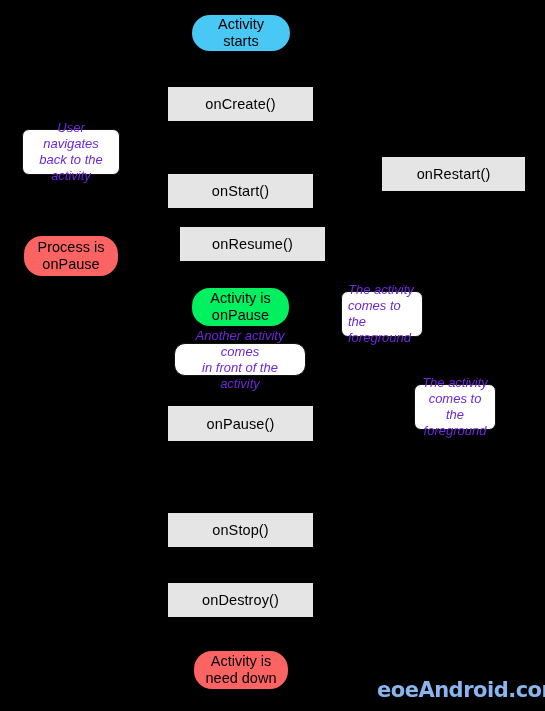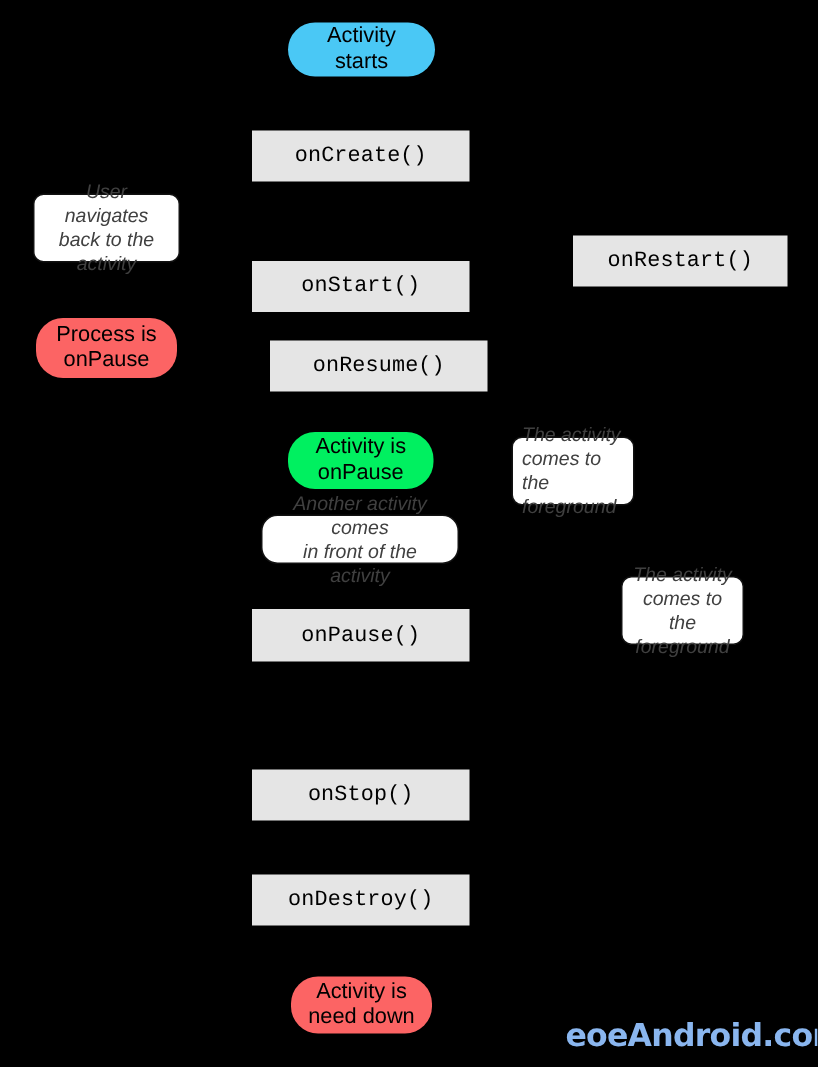--- a/index.html
+++ b/index.html
@@ -18,21 +18,21 @@
 
   
   .method-box {
     position: absolute;
     background: #e5e5e5;
     color: #000000;
     display: flex;
     align-items: center;
     justify-content: center;
     font-size: 14.5px;
-    font-family: Liberation Mono, monospace;
+    font-family: Liberation Sans, sans-serif;
     letter-spacing: 0.1px;
     box-sizing: border-box;
   }
 
   
   .state-pill {
     position: absolute;
     border-radius: 18px;
     color: #000000;
     display: flex;
@@ -42,21 +42,21 @@
     font-size: 14.5px;
     line-height: 17px;
     font-family: "Liberation Sans", sans-serif;
     box-sizing: border-box;
   }
 
   
   .note {
     position: absolute;
     background: #ffffff;
-    color: #404040;
+    color: #6d28d9;
     border: 1px solid #111111;
     border-radius: 7px;
     display: flex;
     align-items: center;
     justify-content: center;
     text-align: center;
     font-style: italic;
     font-size: 13px;
     line-height: 16px;
     padding: 3px 6px;
@@ -102,21 +102,21 @@
   </div>
 
   <div class="method-box" style="left:168px; top:174px; width:145px; height:34px;">
     <span>onStart()</span>
   </div>
 
   <div class="method-box" style="left:382px; top:157px; width:143px; height:34px;">
     <span>onRestart()</span>
   </div>
 
-  <div class="state-pill" style="left:24px; top:212px; width:94px; height:40px; background:#fc6464;">
+  <div class="state-pill" style="left:24px; top:236px; width:94px; height:40px; background:#fc6464;">
     <div>
       <span>Process is</span><br>
       <span>onPause</span>
     </div>
   </div>
 
   <div class="method-box" style="left:168px; top:227px; width:145px; height:34px;margin-left:12px;">
     <span>onResume()</span>
   </div>
 

